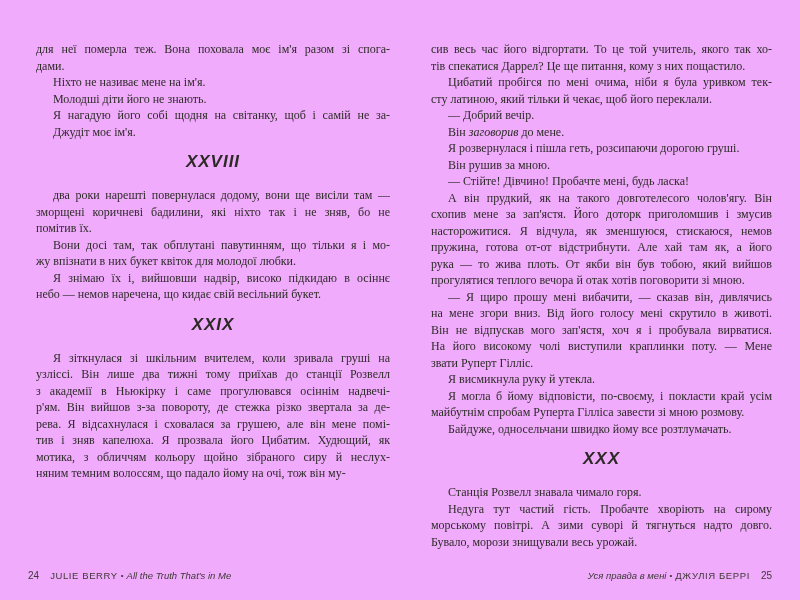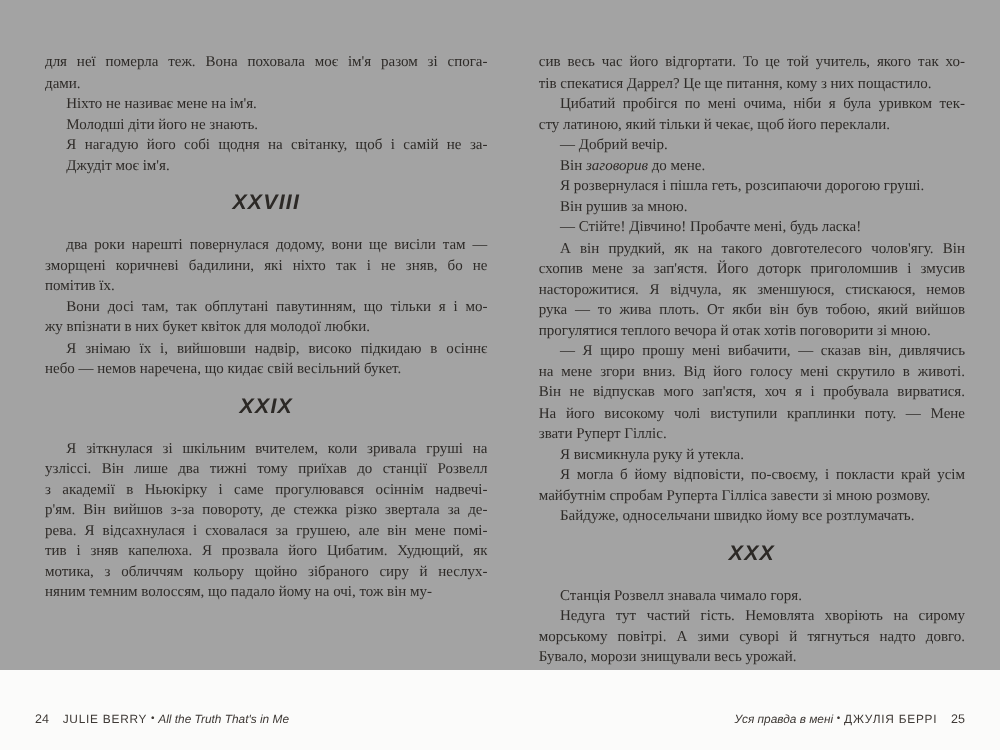--- a/index.html
+++ b/index.html
@@ -2,23 +2,23 @@
 <html><head>
 <meta charset="utf-8">
 <style>
   html, body { margin:0; padding:0; }
   body {
     width:800px; height:600px; overflow:hidden;
     background:#fbfbfa;
     font-family:"Liberation Serif", serif;
   }
   .book {
-    width:800px; height:536px;
+    width:800px; height:600px;
     display:flex;
-    background:#a3a3a3;
+    background:#f0abfc;
     color:#2e2b28;
   }
   .page { position:relative; width:400px; height:600px; }
   .page-body { position:absolute; top:41px; }
   .page-left  .page-body { left:36px; width:354px; }
   .page-right .page-body { left:31px; width:341px; }
 
   .para { margin:0; font-size:12px; line-height:16.5px; }
   .line {
     display:block;
@@ -137,20 +137,21 @@
         <p class="para">
           <span class="line last">Він рушив за мною.</span>
         </p>
         <p class="para">
           <span class="line last">— Стійте! Дівчино! Пробачте мені, будь ласка!</span>
         </p>
         <p class="para">
           <span class="line">А він прудкий, як на такого довготелесого чолов'ягу. Він</span>
           <span class="line">схопив мене за зап'ястя. Його доторк приголомшив і змусив</span>
           <span class="line">насторожитися. Я відчула, як зменшуюся, стискаюся, немов</span>
+          <span class="line">пружина, готова от-от відстрибнути. Але хай там як, а його</span>
           <span class="line">рука — то жива плоть. От якби він був тобою, який вийшов</span>
           <span class="line last">прогулятися теплого вечора й отак хотів поговорити зі мною.</span>
         </p>
         <p class="para">
           <span class="line">— Я щиро прошу мені вибачити, — сказав він, дивлячись</span>
           <span class="line">на мене згори вниз. Від його голосу мені скрутило в животі.</span>
           <span class="line">Він не відпускав мого зап'ястя, хоч я і пробувала вирватися.</span>
           <span class="line">На його високому чолі виступили краплинки поту. — Мене</span>
           <span class="line last">звати Руперт Гілліс.</span>
         </p>
@@ -162,21 +163,21 @@
           <span class="line last">майбутнім спробам Руперта Гілліса завести зі мною розмову.</span>
         </p>
         <p class="para">
           <span class="line last">Байдуже, односельчани швидко йому все розтлумачать.</span>
         </p>
         <div class="chapter-heading">XXX</div>
         <p class="para">
           <span class="line last">Станція Розвелл знавала чимало горя.</span>
         </p>
         <p class="para">
-          <span class="line">Недуга тут частий гість. Немовлята хворіють на сирому</span>
+          <span class="line">Недуга тут частий гість. Пробачте хворіють на сирому</span>
           <span class="line">морському повітрі. А зими суворі й тягнуться надто довго.</span>
           <span class="line last">Бувало, морози знищували весь урожай.</span>
         </p>
       </div>
     <footer class="footer footer-right">
       <span class="run-title">
         <span class="rt-title">Уся правда в мені</span><span class="rt-sep">•</span><span class="rt-author">ДЖУЛІЯ БЕРРІ</span>
       </span>
       <span class="pg-num">25</span>
     </footer>

